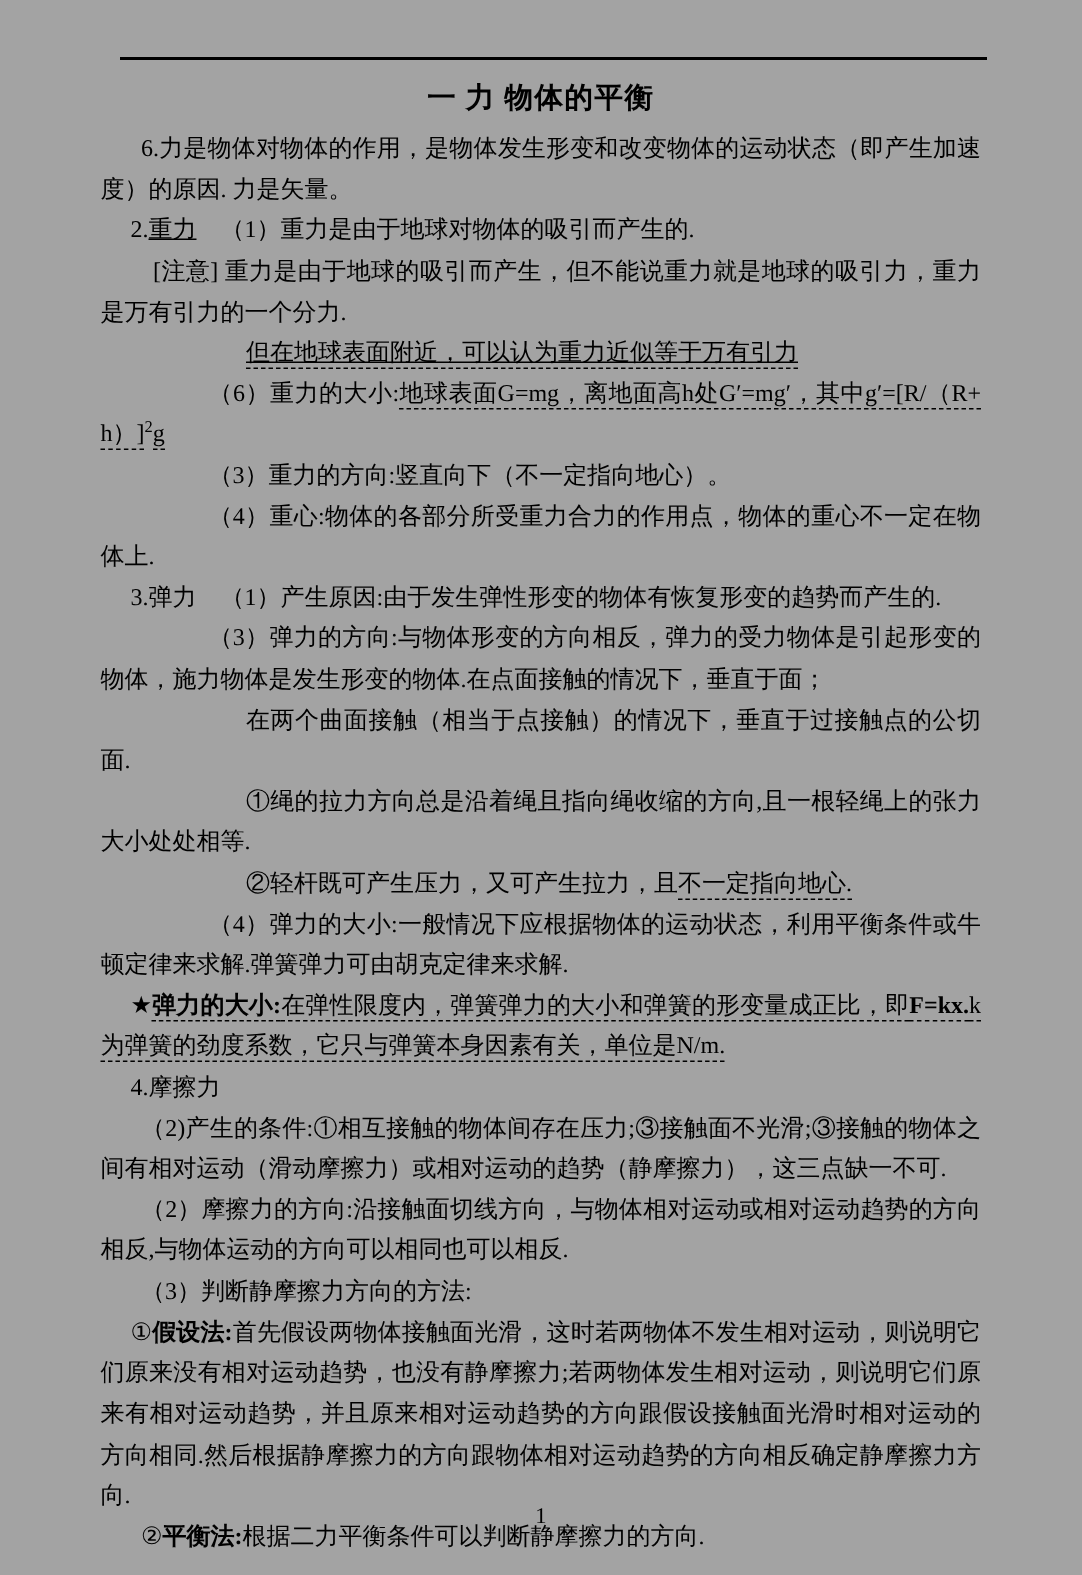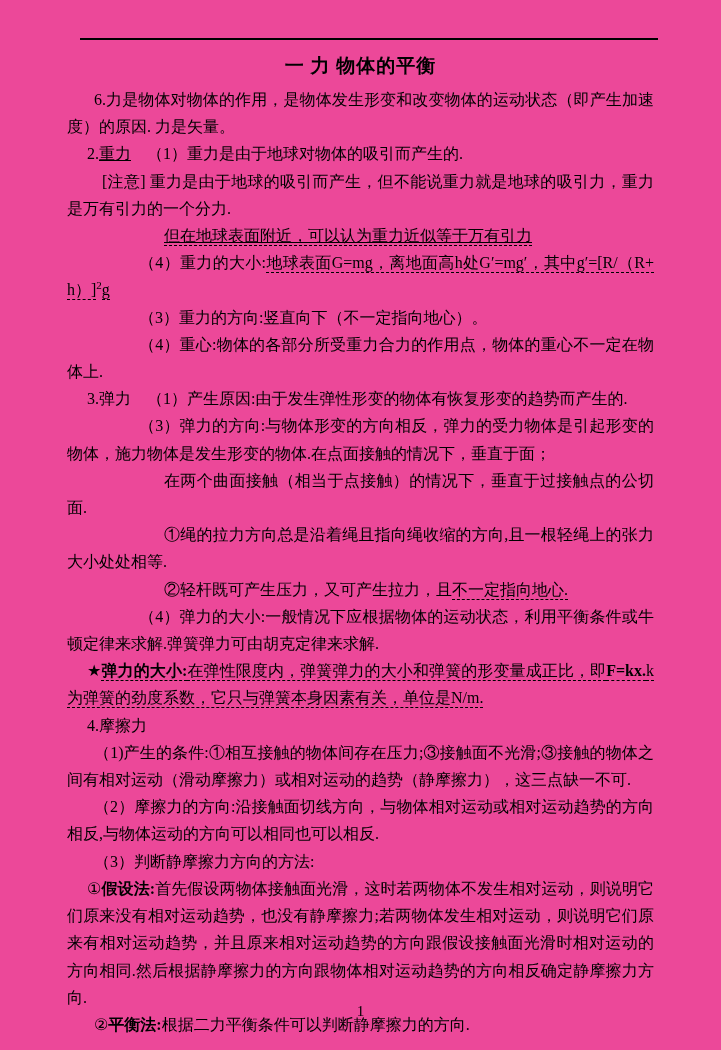--- a/index.html
+++ b/index.html
@@ -12,21 +12,21 @@
     height: 1050px;
     font-family: "Liberation Serif", "DejaVu Serif", serif;
     color: #000000;
     position: relative;
     overflow: hidden;
   }
   .page {
     position: relative;
     width: 721px;
     height: 1050px;
-    background: #ec4899;
+    background: #a3a3a3;
     box-sizing: border-box;
     padding: 0 67px;
   }
   .header-rule {
     position: absolute;
     top: 38px;
     left: 80px;
     right: 63px;
     border-top: 2px solid #000000;
     height: 0;
@@ -73,31 +73,31 @@
 <body>
 
 <div class="page">
   <div class="header-rule"></div>
   <h1 class="title">一 力 物体的平衡</h1>
   <div class="content">
       <p class="ind-1b"><span>6.力是物体对物体的作用，是物体发生形变和改变物体的运动状态（即产生加速度）的原因. 力是矢量。</span></p>
       <p class="ind-1"><span>2.</span><span class="u">重力</span><span>　（1）重力是由于地球对物体的吸引而产生的.</span></p>
       <p class="ind-2"><span>[注意] 重力是由于地球的吸引而产生，但不能说重力就是地球的吸引力，重力是万有引力的一个分力.</span></p>
       <p class="ind-4"><span class="u d">但在地球表面附近，可以认为重力近似等于万有引力</span></p>
-      <p class="ind-3"><span>（4）重力的大小:</span><span class="d">地球表面G=mg，离地面高h处G′=mg′，其中g′=[R/（R+h）]</span><span class="sup">2</span><span class="d">g</span></p>
+      <p class="ind-3"><span>（6）重力的大小:</span><span class="d">地球表面G=mg，离地面高h处G′=mg′，其中g′=[R/（R+h）]</span><span class="sup">2</span><span class="d">g</span></p>
       <p class="ind-3"><span>（3）重力的方向:竖直向下（不一定指向地心）。</span></p>
       <p class="ind-3"><span>（4）重心:物体的各部分所受重力合力的作用点，物体的重心不一定在物体上.</span></p>
       <p class="ind-1"><span>3.弹力　（1）产生原因:由于发生弹性形变的物体有恢复形变的趋势而产生的.</span></p>
       <p class="ind-3"><span>（3）弹力的方向:与物体形变的方向相反，弹力的受力物体是引起形变的物体，施力物体是发生形变的物体.在点面接触的情况下，垂直于面；</span></p>
       <p class="ind-4"><span>在两个曲面接触（相当于点接触）的情况下，垂直于过接触点的公切面.</span></p>
       <p class="ind-4"><span>①绳的拉力方向总是沿着绳且指向绳收缩的方向,且一根轻绳上的张力大小处处相等.</span></p>
       <p class="ind-4"><span>②轻杆既可产生压力，又可产生拉力，且</span><span class="d">不一定指向地心.</span></p>
       <p class="ind-3"><span>（4）弹力的大小:一般情况下应根据物体的运动状态，利用平衡条件或牛顿定律来求解.弹簧弹力可由胡克定律来求解.</span></p>
       <p class="ind-1"><span>★</span><span class="b d">弹力的大小:</span><span class="d">在弹性限度内，弹簧弹力的大小和弹簧的形变量成正比，即</span><span class="b d">F=kx.</span><span class="d">k为弹簧的劲度系数，它只与弹簧本身因素有关，单位是N/m.</span></p>
       <p class="ind-1"><span>4.摩擦力</span></p>
-      <p class="ind-1b"><span>（1)产生的条件:①相互接触的物体间存在压力;③接触面不光滑;③接触的物体之间有相对运动（滑动摩擦力）或相对运动的趋势（静摩擦力），这三点缺一不可.</span></p>
+      <p class="ind-1b"><span>（2)产生的条件:①相互接触的物体间存在压力;③接触面不光滑;③接触的物体之间有相对运动（滑动摩擦力）或相对运动的趋势（静摩擦力），这三点缺一不可.</span></p>
       <p class="ind-1b"><span>（2）摩擦力的方向:沿接触面切线方向，与物体相对运动或相对运动趋势的方向相反,与物体运动的方向可以相同也可以相反.</span></p>
       <p class="ind-1b"><span>（3）判断静摩擦力方向的方法:</span></p>
       <p class="ind-1"><span>①</span><span class="b">假设法:</span><span>首先假设两物体接触面光滑，这时若两物体不发生相对运动，则说明它们原来没有相对运动趋势，也没有静摩擦力;若两物体发生相对运动，则说明它们原来有相对运动趋势，并且原来相对运动趋势的方向跟假设接触面光滑时相对运动的方向相同.然后根据静摩擦力的方向跟物体相对运动趋势的方向相反确定静摩擦力方向.</span></p>
       <p class="ind-1b"><span>②</span><span class="b">平衡法:</span><span>根据二力平衡条件可以判断静摩擦力的方向.</span></p>
     </div>
   <div class="footer">1</div>
 </div>
 
 </body></html>

